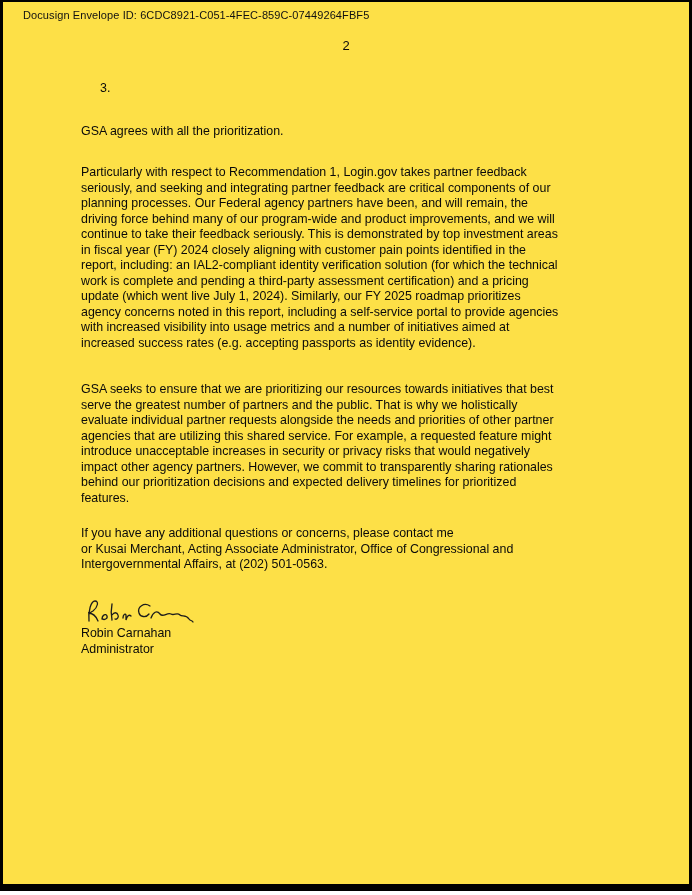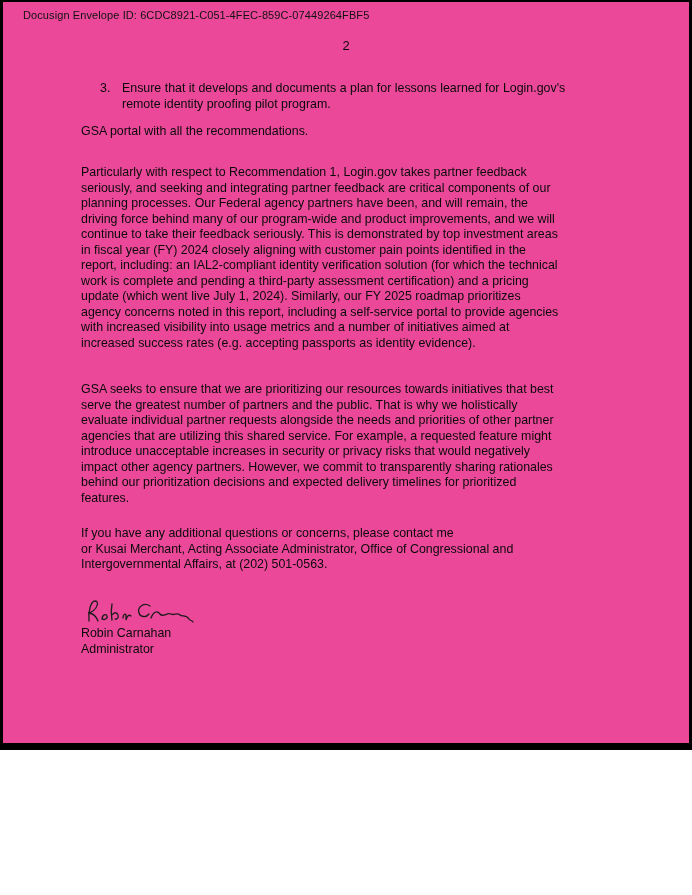--- a/index.html
+++ b/index.html
@@ -3,23 +3,23 @@
 <meta charset="utf-8">
 <style>
   html, body {
     margin: 0;
     padding: 0;
     background: #ffffff;
   }
   .page {
     position: relative;
     width: 692px;
-    height: 750px;
+    height: 891px;
     box-sizing: border-box;
-    background: #ec4899;
+    background: #fde047;
     border-top: 2px solid #000000;
     border-left: 3px solid #000000;
     border-right: 3px solid #000000;
     border-bottom: 7px solid #000000;
     font-family: "Liberation Sans", sans-serif;
     color: #0a0a0a;
     overflow: hidden;
   }
   .envelope-header {
     position: absolute;
@@ -81,25 +81,23 @@
 <body>
 
 <div class="page">
 
   <div class="envelope-header">Docusign Envelope ID: 6CDC8921-C051-4FEC-859C-07449264FBF5</div>
 
   <div class="page-number">2</div>
 
   <div class="list-item">
     <div class="list-marker">3.</div>
-    <div class="body-text">Ensure that it develops and documents a plan for lessons learned for Login.gov's
-remote identity proofing pilot program.</div>
   </div>
 
-  <div class="para body-text p1">GSA portal with all the recommendations.</div>
+  <div class="para body-text p1">GSA agrees with all the prioritization.</div>
 
   <div class="para body-text p2">Particularly with respect to Recommendation 1, Login.gov takes partner feedback
 seriously, and seeking and integrating partner feedback are critical components of our
 planning processes. Our Federal agency partners have been, and will remain, the
 driving force behind many of our program-wide and product improvements, and we will
 continue to take their feedback seriously. This is demonstrated by top investment areas
 in fiscal year (FY) 2024 closely aligning with customer pain points identified in the
 report, including: an IAL2-compliant identity verification solution (for which the technical
 work is complete and pending a third-party assessment certification) and a pricing
 update (which went live July 1, 2024). Similarly, our FY 2025 roadmap prioritizes

